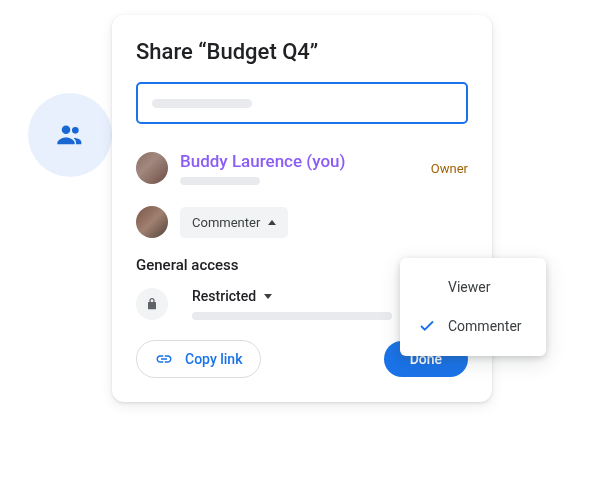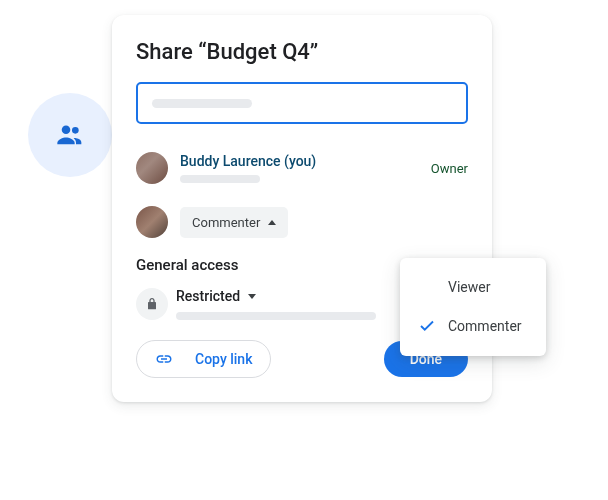--- a/index.html
+++ b/index.html
@@ -93,35 +93,35 @@
     .avatar-2 {
       background: linear-gradient(135deg, #795548 0%, #a08070 50%, #504038 100%);
     }
     .person-info {
       flex: 1;
       display: flex;
       flex-direction: column;
       gap: 6px;
     }
     .person-name {
-      font-size: 14px;
-      color: #0c4a6e;
+      font-size: 17px;
+      color: #8b5cf6;
       font-weight: 500;
     }
     .ghost-bar {
       height: 8px;
       background: #e8eaed;
       border-radius: 4px;
     }
     .ghost-bar.w80 { width: 80px; }
     .ghost-bar.w70 { width: 70px; }
     .ghost-bar.w200 { width: 200px; }
     .role-label {
       font-size: 13px;
-      color: #14532d;
+      color: #a16207;
       font-weight: 400;
     }
     .role-dropdown {
       display: flex;
       align-items: center;
       gap: 8px;
       background: #f1f3f4;
       border-radius: 5px;
       padding: 8px 12px;
       font-size: 13px;
@@ -142,21 +142,21 @@
       border-right: 4px solid transparent;
       border-top: 5px solid #3c4043;
     }
     .general-section {
       margin-top: 10px;
       margin-bottom: 20px;
     }
     .general-row {
       display: flex;
       align-items: flex-start;
-      gap: 8px;
+      gap: 24px;
     }
     .lock-circle {
       width: 32px;
       height: 32px;
       border-radius: 50%;
       background: #f1f3f4;
       display: flex;
       align-items: center;
       justify-content: center;
       flex-shrink: 0;
@@ -181,21 +181,21 @@
     }
     .footer {
       display: flex;
       justify-content: space-between;
       align-items: center;
       margin-top: 12px;
     }
     .copy-link-btn {
       display: flex;
       align-items: center;
-      gap: 22px;
+      gap: 12px;
       border: 1px solid #dadce0;
       border-radius: 20px;
       padding: 9px 18px;
       color: #1a73e8;
       font-size: 14px;
       font-weight: 500;
       background: #fff;
       cursor: pointer;
     }
     .copy-link-btn svg {

